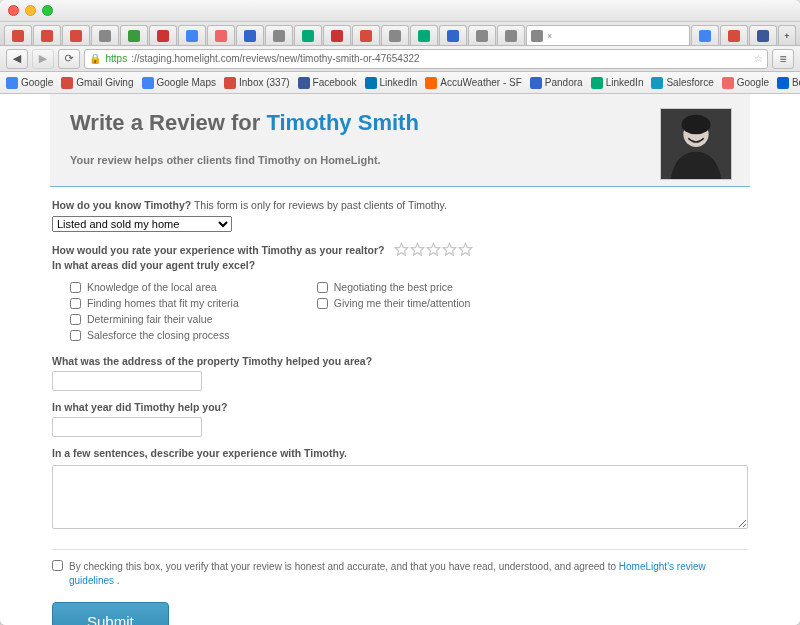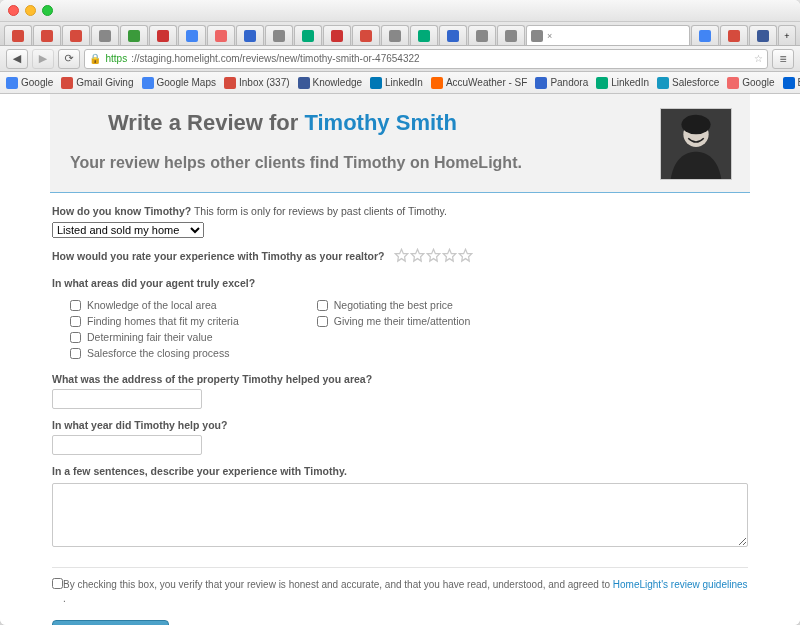--- a/index.html
+++ b/index.html
@@ -33,47 +33,47 @@
   .bk-spacer{flex:1}
 
   .viewport { position:absolute; top:94px; left:0; right:0; bottom:0; overflow-y:auto; overflow-x:hidden; background:#fff; }
   .viewport::-webkit-scrollbar{width:14px;}
   .viewport::-webkit-scrollbar-track{background:#f4f4f4;border-left:1px solid #ddd;}
   .viewport::-webkit-scrollbar-thumb{background:#b5b5b5;border:3px solid #f4f4f4;border-radius:7px;}
 
   
   .page { width:720px; margin:0 auto 40px; padding:0 10px; }
   .hero { background:#f2f2f2; padding:16px 20px 20px; position:relative; }
-  .hero h1 { font-size:22px; font-weight:600; color:#666;margin-left:38px; }
+  .hero h1 { font-size:22px; font-weight:600; color:#666; }
   .hero h1 .link { color:#1f88c6; }
-  .hero p { margin-top:18px; font-size:16px; color:#777; font-weight:600;}
+  .hero p { margin-top:18px; font-size:11px; color:#777; font-weight:600;}
   .photo { position:absolute; top:14px; right:18px; width:72px; height:72px; background:#555; border:1px solid #ccc; overflow:hidden;}
   .photo svg{width:100%;height:100%}
   .rule { height:1px; background:#73b5dc; margin:0 0 12px; }
 
   .form { padding:0 2px; font-size:10.5px; color:#555; }
   .q { margin-bottom:10px; }
   .label { font-weight:700; color:#555; }
-  .q select { margin-top:5px; width:152px; font-size:11px; }
-
-  .rating-row{display:flex;align-items:center;gap:10px;margin-bottom:14px}
+  .q select { margin-top:5px; width:180px; font-size:11px; }
+
+  .rating-row{display:flex;align-items:center;gap:10px;margin-bottom:2px}
   .stars { display:flex; gap:1px; }
   .star-o { width:15px;height:15px;color:#c8c8c8; }
 
   .cols { display:flex; gap:60px; margin-top:6px; margin-bottom:10px; }
   .cols ul { list-style:none; }
   .cols li { margin:4px 0 4px 18px; display:flex; align-items:center; gap:6px; font-size:10.5px; color:#666;}
   .cb { width:11px;height:11px; }
 
   .text-in { margin-top:4px; width:150px; height:20px; border:1px solid #c9c9c9; border-radius:2px; padding:0 4px; font-size:11px; }
   .ta { width:100%; height:64px; border:1px solid #c9c9c9; border-radius:2px; margin-top:6px; resize:vertical; font-size:11px; padding:4px; }
 
   .hr { border:none; border-top:1px solid #e3e3e3; margin:18px 0 10px; }
 
-  .verify { display:flex; font-size:10px; color:#666; line-height:1.4;}
+  .verify { display:flex; gap:6px; font-size:10px; color:#666; line-height:1.4;}
   .verify a { color:#1f88c6; text-decoration:none; }
 
   .submit { margin-top:14px; display:inline-block; background:linear-gradient(#4ea3ca,#2f8cb6); color:#fff; font-size:15px; padding:10px 34px; border:1px solid #2d7ea4; border-radius:4px; cursor:pointer; }
 </style>
 </head>
 <body>
 
 <div class="mac-frame">
 
   <div class="titlebar">
@@ -178,21 +178,21 @@
     <span class="bk">
         <span class="fav" style="background:#4285f4"></span>
         <span>Google Maps</span>
       </span>
     <span class="bk">
         <span class="fav" style="background:#d54b3d"></span>
         <span>Inbox (337)</span>
       </span>
     <span class="bk">
         <span class="fav" style="background:#3b5998"></span>
-        <span>Knowledge</span>
+        <span>Facebook</span>
       </span>
     <span class="bk">
         <span class="fav" style="background:#0077b5"></span>
         <span>LinkedIn</span>
       </span>
     <span class="bk">
         <span class="fav" style="background:#f60"></span>
         <span>AccuWeather - SF</span>
       </span>
     <span class="bk">

